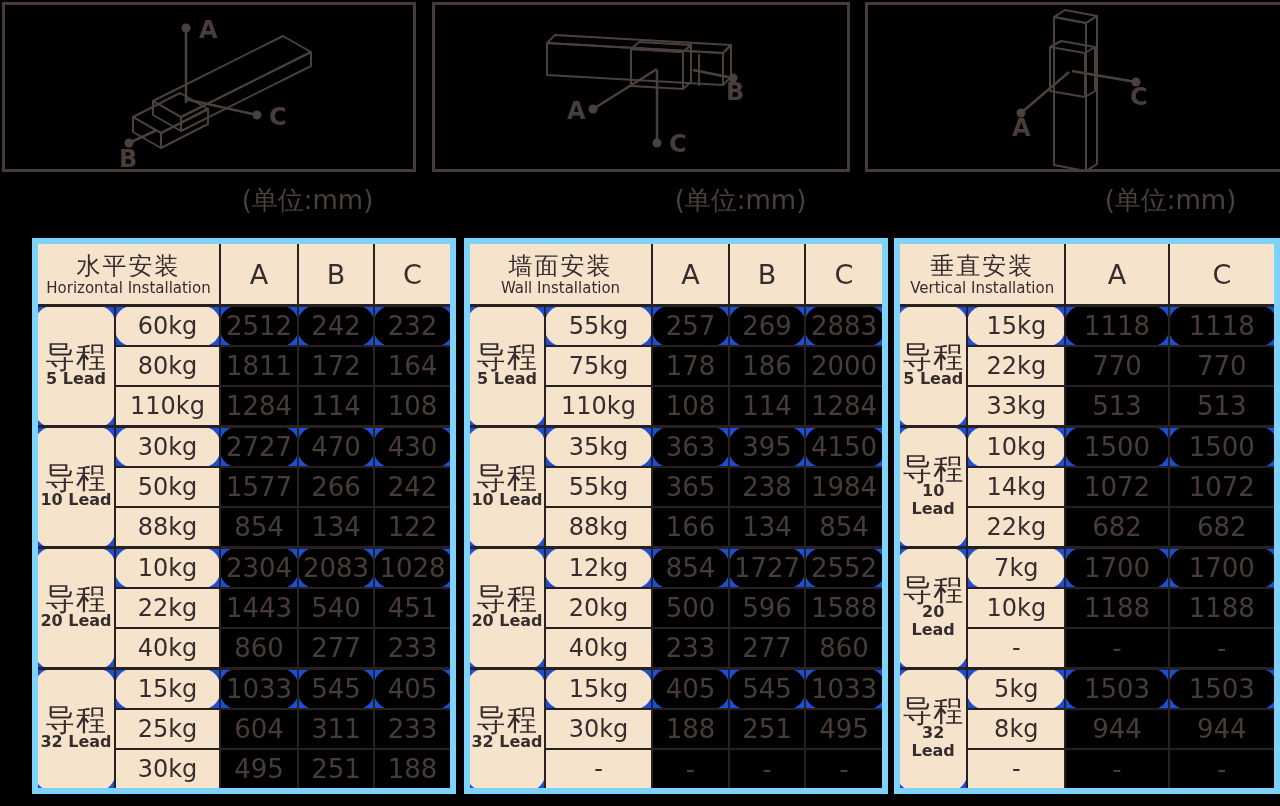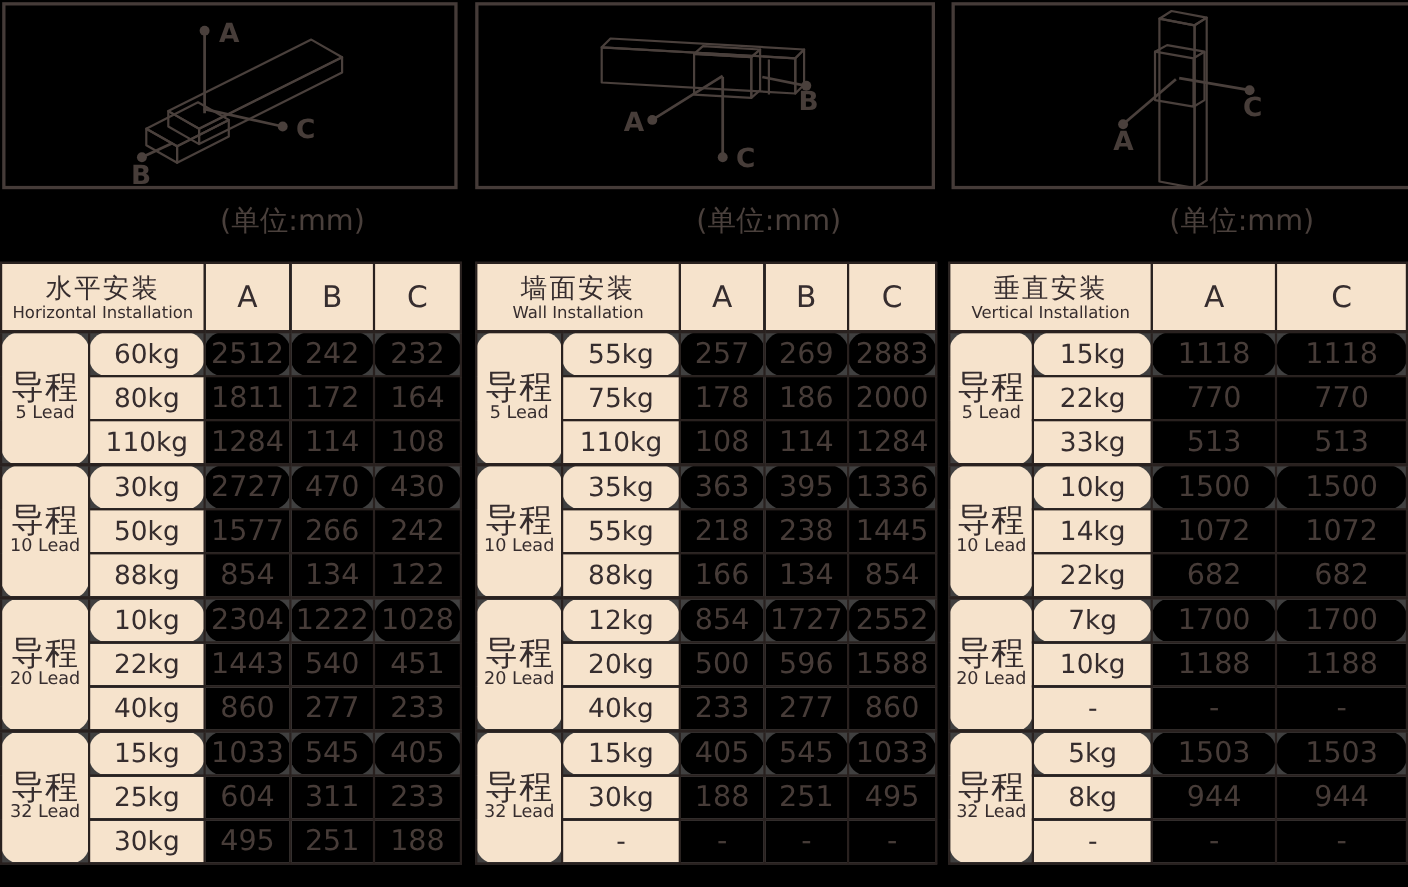--- a/index.html
+++ b/index.html
@@ -22,45 +22,46 @@
   .diag-line{fill:none;stroke:#4a403c;stroke-width:2;stroke-linejoin:round;}
   .diag-leader{stroke:#4a403c;stroke-width:2.5;}
   .diag-dot{fill:#4a403c;stroke:none;}
   .diag-letter{
     fill:#473d39;font-size:24px;font-weight:bold;
     font-family:"DejaVu Sans","Liberation Sans",sans-serif;
   }
   
   .unit-label{
     position:absolute;top:183px;height:30px;
-    color:#4a403c;font-size:26px;text-align:left;white-space:nowrap;
+    color:#4a403c;font-size:26px;text-align:center;white-space:nowrap;
   }
   #unit-label-1{left:200px;width:215px;}
   #unit-label-2{left:633px;width:215px;}
   #unit-label-3{left:1063px;width:215px;}
   
   .spec-table{
     position:absolute;top:238px;
     border-collapse:collapse;table-layout:fixed;
-    background:#404040;
-    border:1px solid #7dd3fc;
+    background:#1d4ed8;
+    border:6px solid #7dd3fc;
+    margin-left:32px;
   }
   .spec-table th,.spec-table td{
     border:2px solid #29211f;
     padding:0;text-align:center;vertical-align:middle;
     overflow:hidden;
   }
   .spec-table .cream{background:#f6e3cc;color:#362d2e;}
   .spec-table thead th{height:60px;font-weight:normal;}
   .title-cell .zh{font-size:24px;letter-spacing:2px;line-height:28px;}
   .title-cell .en{font-size:15px;line-height:17px;}
   .col-head{font-size:27px;}
   .spec-table tbody td{height:38px;}
   .lead-cell .zh{font-size:30px;letter-spacing:1px;line-height:26px;}
-  .lead-cell .en{font-size:16px;line-height:18px;}
+  .lead-cell .en{font-size:16px;line-height:18px;font-weight:bold;}
   .load-cell{font-size:24px;}
   .value-cell{
     background:#000;color:#473c38;
     font-size:26px;
     border-color:#332b29;
   }
   .spec-table tbody tr.group-start td{border-top-width:3px;border-top-color:#29211f;border-radius:17px;}
 </style>
 </head>
 <body>
@@ -200,21 +201,21 @@
         <td class="value-cell">134</td>
         <td class="value-cell">122</td>
       </tr>
       <tr class="group-start">
         <td class="lead-cell cream" rowspan="3">
           <div class="zh">导程</div>
           <div class="en">20 Lead</div>
         </td>
         <td class="load-cell cream">10kg</td>
         <td class="value-cell">2304</td>
-        <td class="value-cell">1222</td>
+        <td class="value-cell">2083</td>
         <td class="value-cell">1028</td>
       </tr>
       <tr>
         <td class="load-cell cream">22kg</td>
         <td class="value-cell">1443</td>
         <td class="value-cell">540</td>
         <td class="value-cell">451</td>
       </tr>
       <tr>
         <td class="load-cell cream">40kg</td>
@@ -289,27 +290,27 @@
         <td class="value-cell">1284</td>
       </tr>
       <tr class="group-start">
         <td class="lead-cell cream" rowspan="3">
           <div class="zh">导程</div>
           <div class="en">10 Lead</div>
         </td>
         <td class="load-cell cream">35kg</td>
         <td class="value-cell">363</td>
         <td class="value-cell">395</td>
-        <td class="value-cell">1336</td>
+        <td class="value-cell">4150</td>
       </tr>
       <tr>
         <td class="load-cell cream">55kg</td>
-        <td class="value-cell">218</td>
+        <td class="value-cell">365</td>
         <td class="value-cell">238</td>
-        <td class="value-cell">1445</td>
+        <td class="value-cell">1984</td>
       </tr>
       <tr>
         <td class="load-cell cream">88kg</td>
         <td class="value-cell">166</td>
         <td class="value-cell">134</td>
         <td class="value-cell">854</td>
       </tr>
       <tr class="group-start">
         <td class="lead-cell cream" rowspan="3">
           <div class="zh">导程</div>

